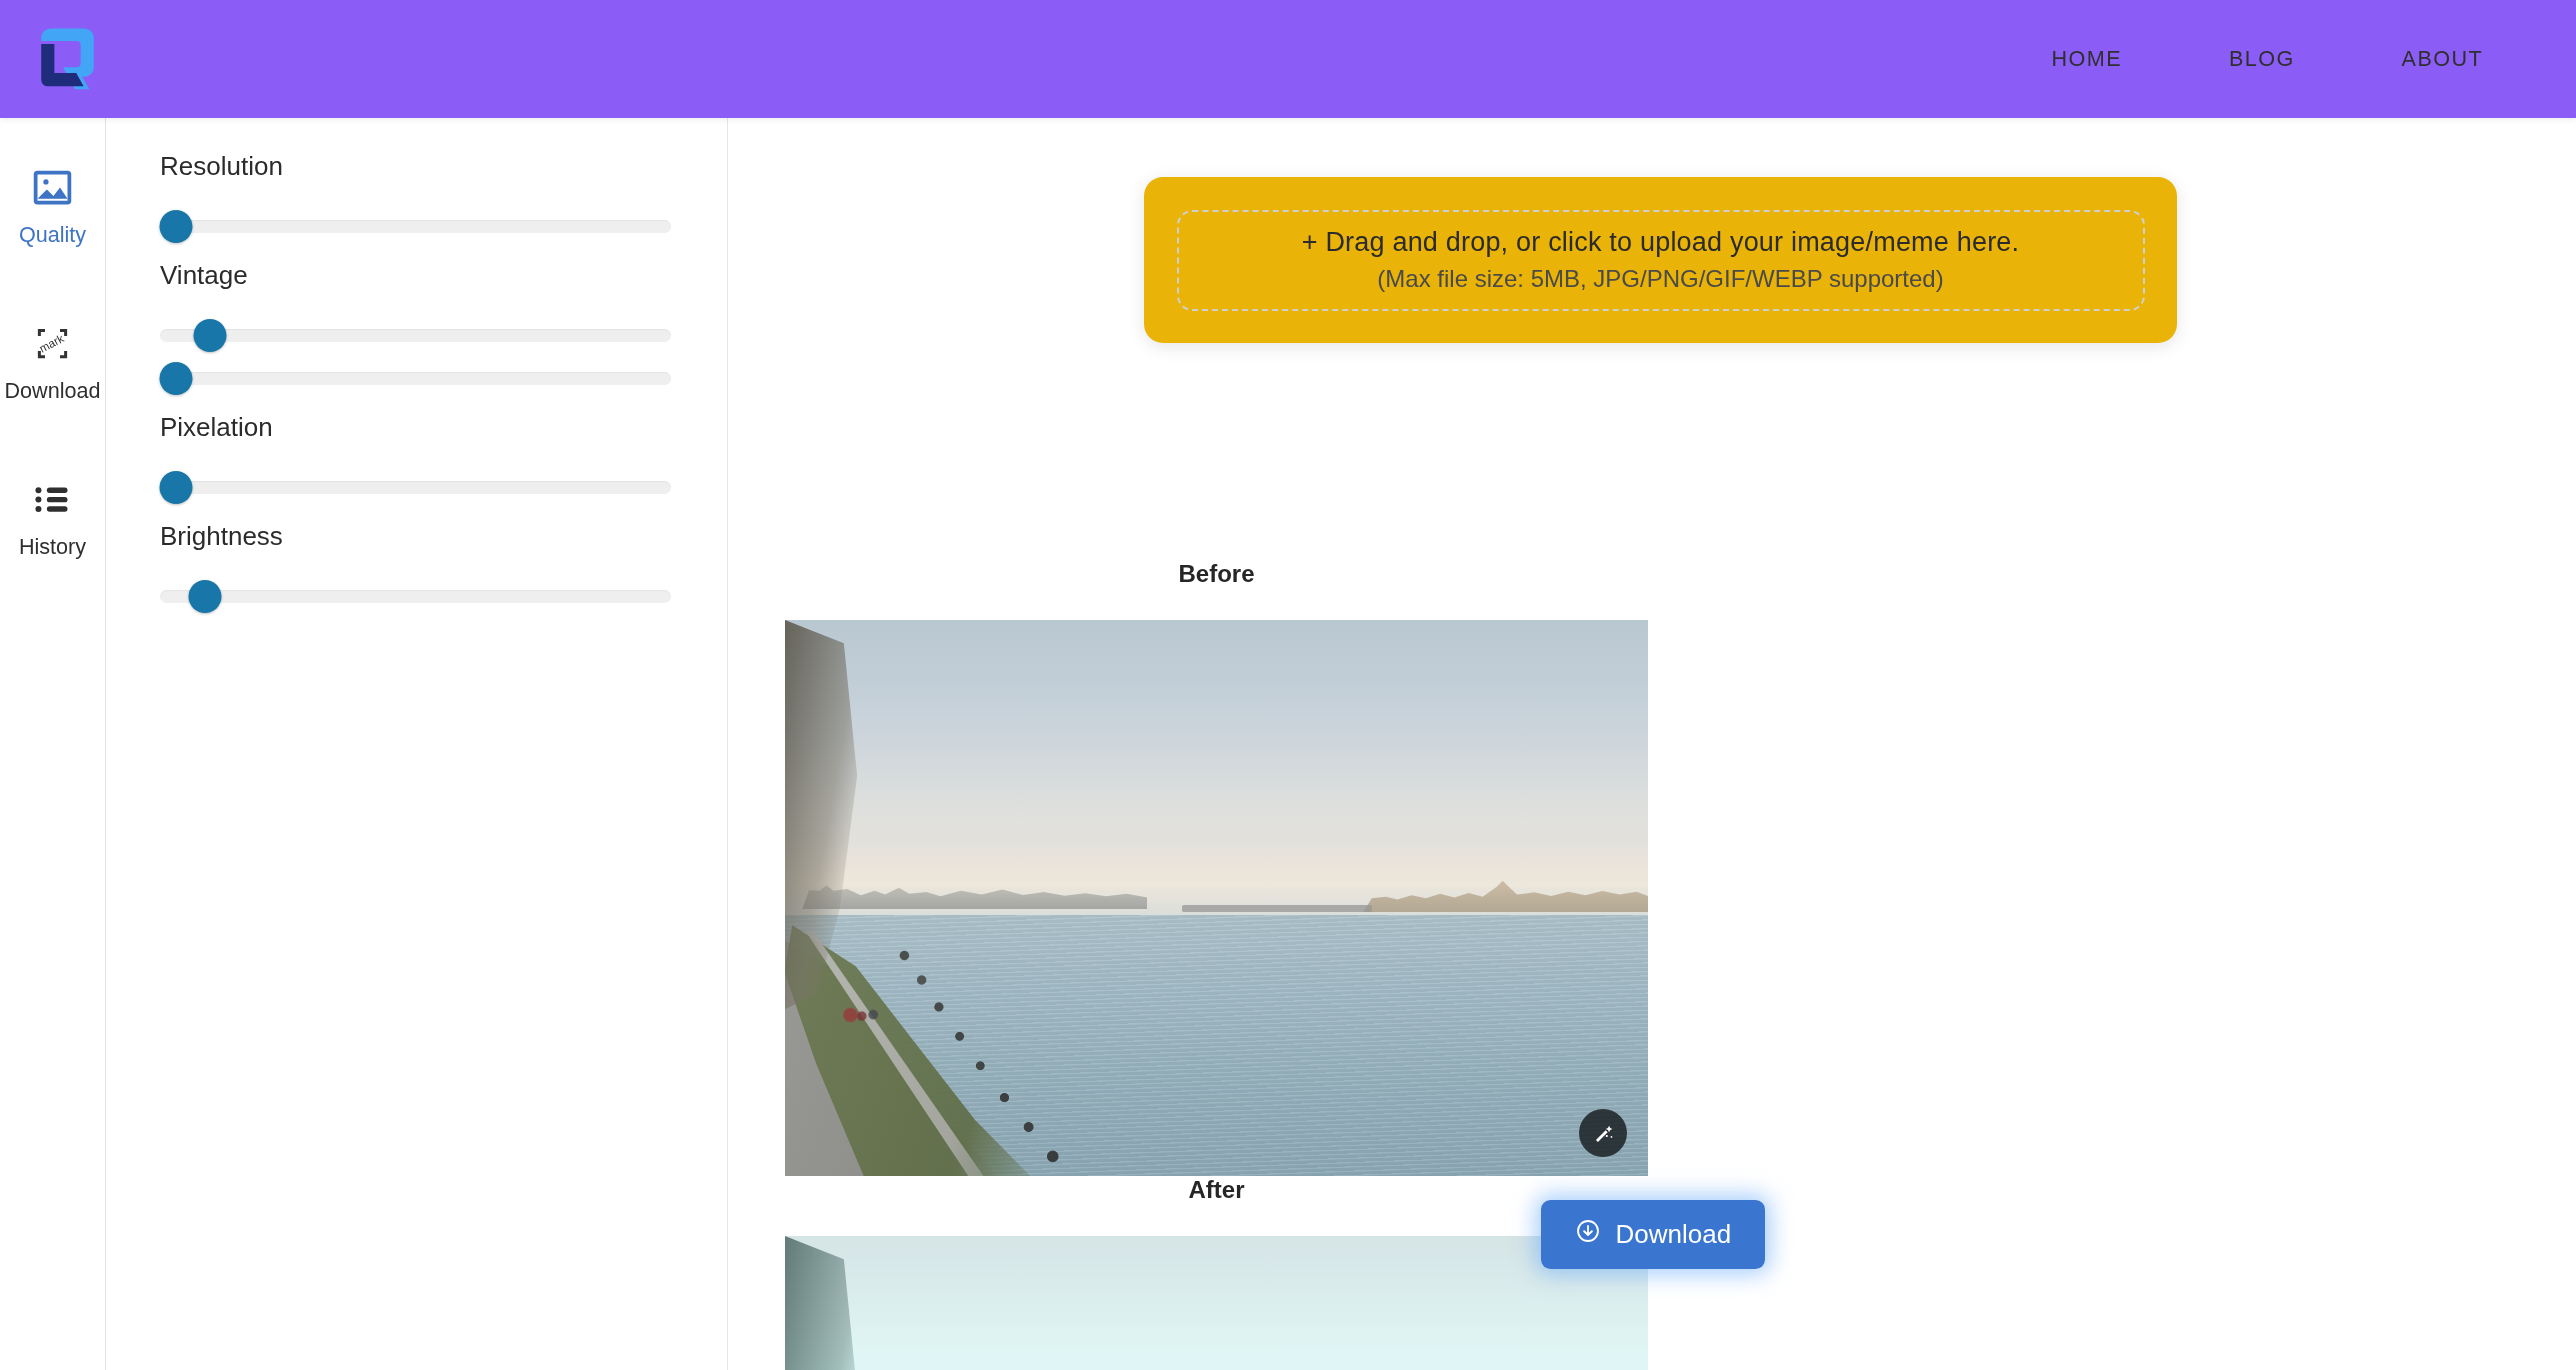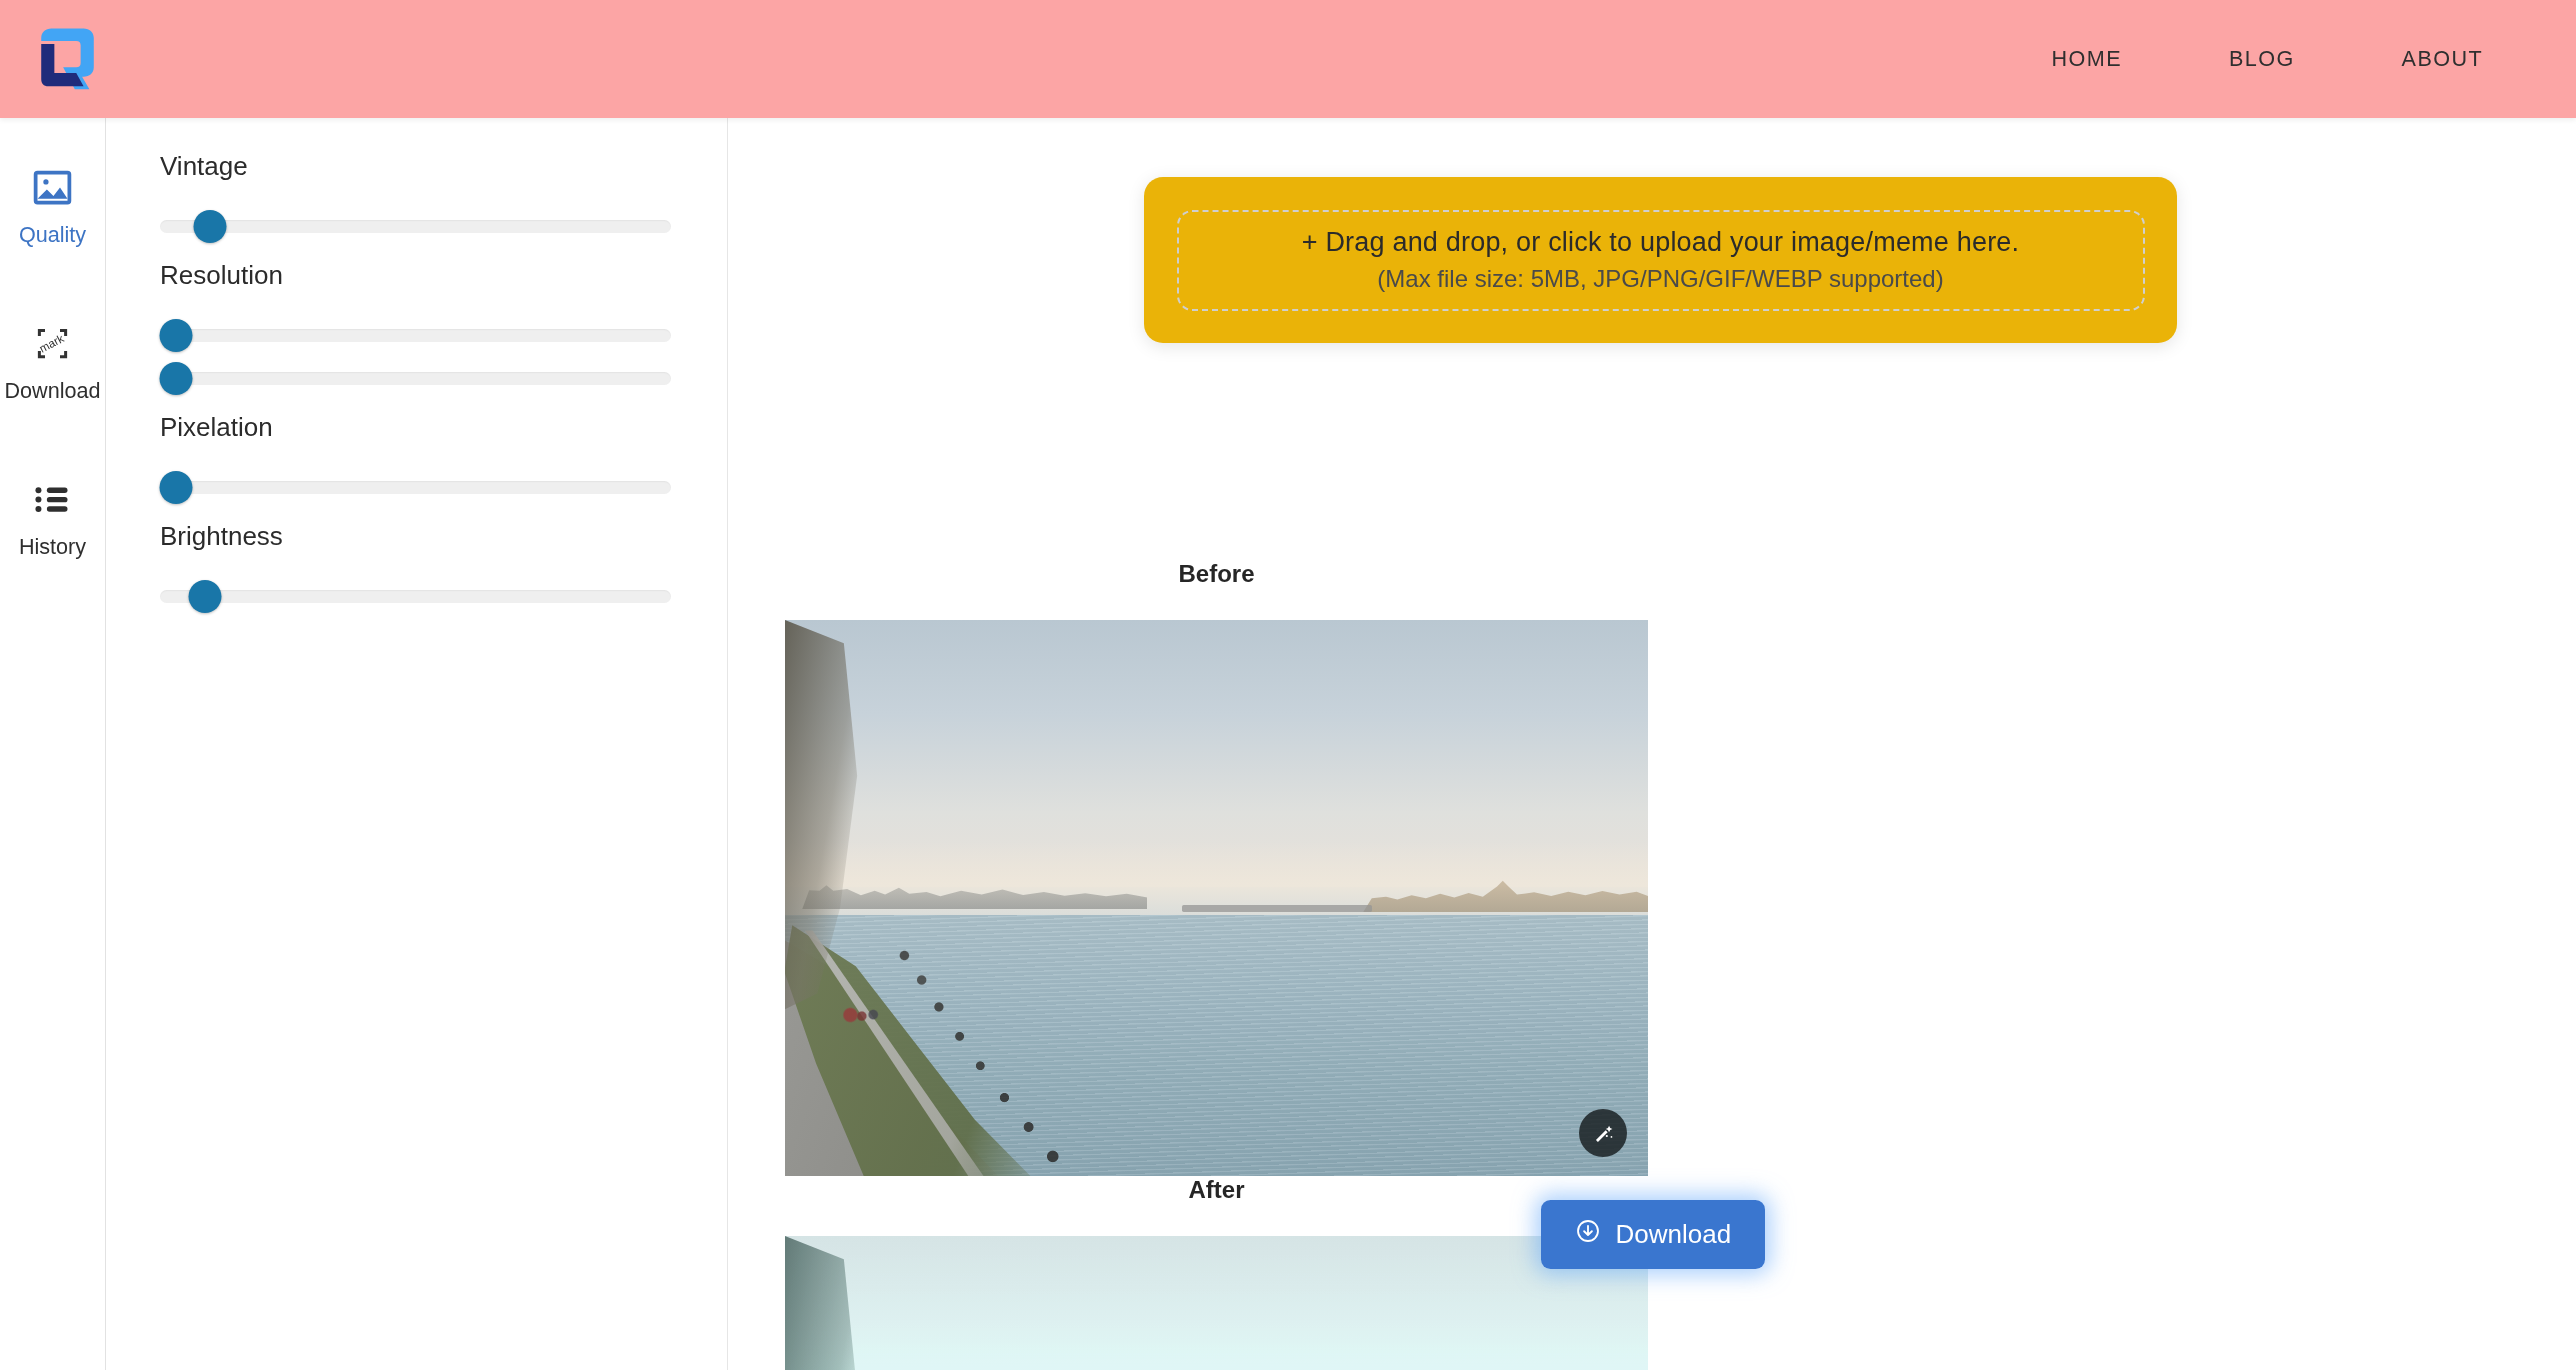--- a/index.html
+++ b/index.html
@@ -7,21 +7,21 @@
     width: 2576px; height: 1371px;
     background: #ffffff;
     font-family: "Liberation Sans", sans-serif;
     overflow: hidden;
   }
 
   
   .header {
     position: absolute; top: 0; left: 0;
     width: 2576px; height: 118px;
-    background: #fca5a5;
+    background: #8b5cf6;
     box-shadow: 0 1.7px 5.2px rgba(0,0,0,0.07);
     z-index: 20;
   }
   .logo {
     position: absolute; left: 31px; top: 22.4px;
     width: 73px; height: 73px;
   }
   .nav {
     position: absolute; right: 81px; top: 0;
     height: 118px;
@@ -321,32 +321,32 @@
           <rect x="9" y="15.6" width="11" height="2.9" rx="1.4"></rect>
       </svg>
     </span>
     <span class="rail-label">History</span>
   </div>
 </div>
 
 <div class="panel">
 
   <div class="ctrl">
+    <div class="ctrl-label">Resolution</div>
+    <div class="slider">
+      <div class="slider-track"></div>
+      <div class="slider-thumb" style="left: 16.4px;"></div>
+    </div>
+  </div>
+
+  <div class="ctrl">
     <div class="ctrl-label">Vintage</div>
     <div class="slider">
       <div class="slider-track"></div>
       <div class="slider-thumb" style="left: 50px;"></div>
-    </div>
-  </div>
-
-  <div class="ctrl">
-    <div class="ctrl-label">Resolution</div>
-    <div class="slider">
-      <div class="slider-track"></div>
-      <div class="slider-thumb" style="left: 16.4px;"></div>
     </div>
   </div>
 
   <div class="ctrl">
     <div class="slider">
       <div class="slider-track"></div>
       <div class="slider-thumb" style="left: 16.4px;"></div>
     </div>
   </div>
 

